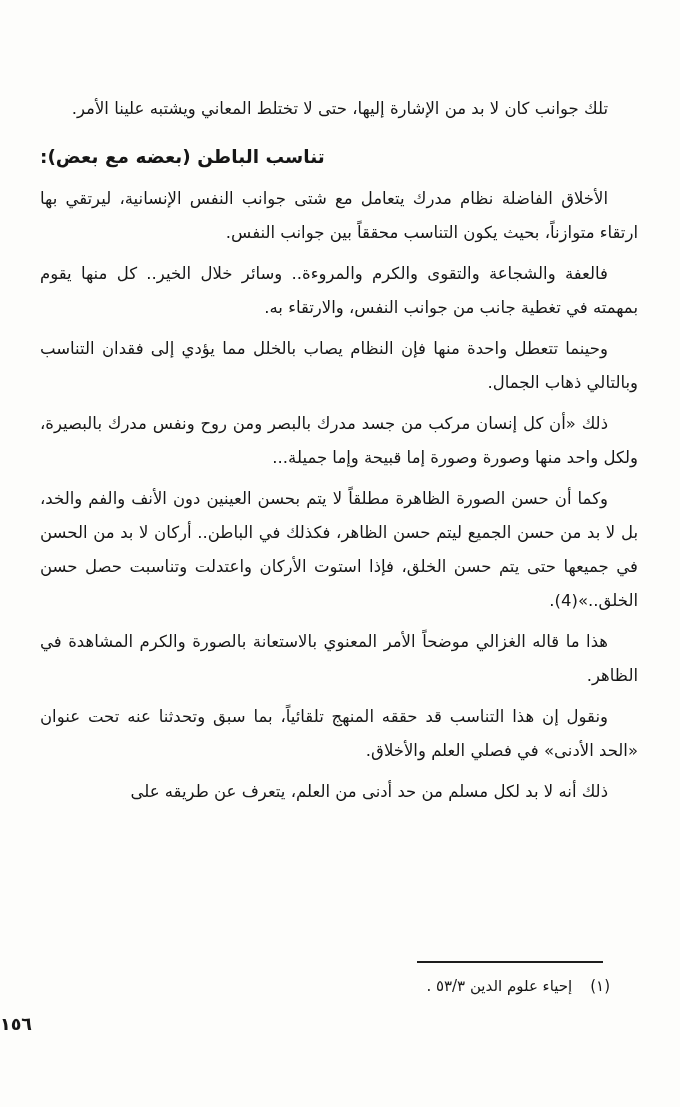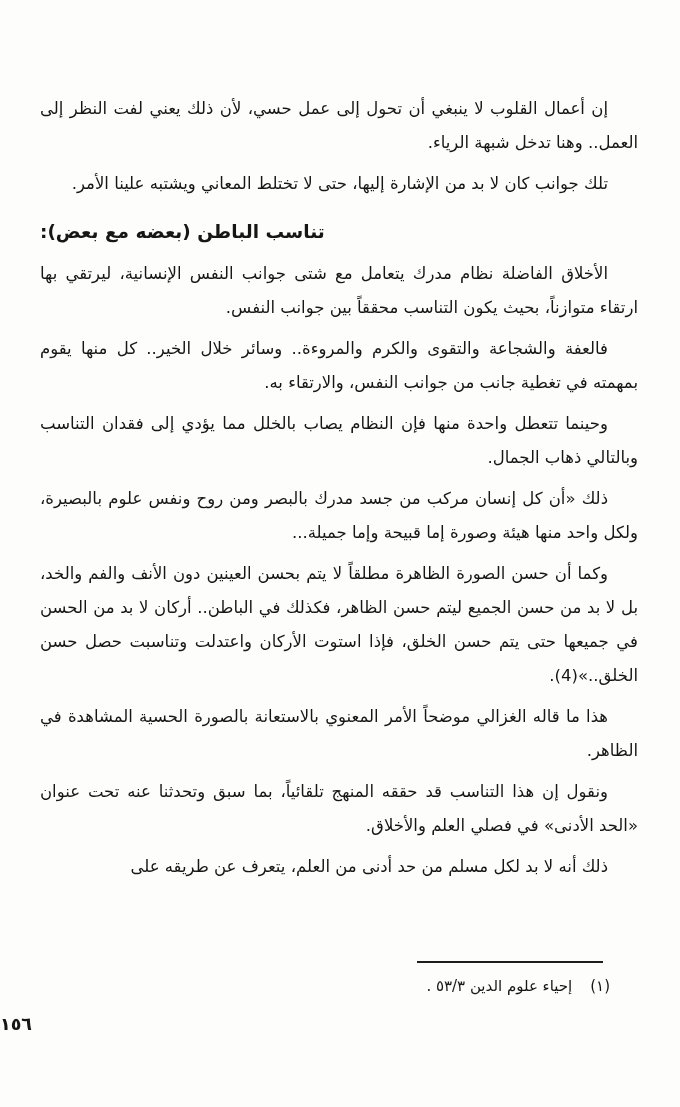--- a/index.html
+++ b/index.html
@@ -73,29 +73,28 @@
     letter-spacing: 4px;
     font-weight: bold;
   }
 </style>
 </head>
 <body>
 
 <div class="scan-page">
 
   <main class="page-text">
-      <p class="paragraph">إن أعمال القلوب لا ينبغي أن تحول إلى عمل حسي، لأن ذلك يعني لفت النظر إلى العمل.. وهنا تدخل شبهة الرياء.</p>
       <p class="paragraph">تلك جوانب كان لا بد من الإشارة إليها، حتى لا تختلط المعاني ويشتبه علينا الأمر.</p>
       <h2 class="heading">تناسب الباطن (بعضه مع بعض):</h2>
       <p class="paragraph">الأخلاق الفاضلة نظام مدرك يتعامل مع شتى جوانب النفس الإنسانية، ليرتقي بها ارتقاء متوازناً، بحيث يكون التناسب محققاً بين جوانب النفس.</p>
       <p class="paragraph">فالعفة والشجاعة والتقوى والكرم والمروءة.. وسائر خلال الخير.. كل منها يقوم بمهمته في تغطية جانب من جوانب النفس، والارتقاء به.</p>
       <p class="paragraph">وحينما تتعطل واحدة منها فإن النظام يصاب بالخلل مما يؤدي إلى فقدان التناسب وبالتالي ذهاب الجمال.</p>
-      <p class="paragraph">ذلك «أن كل إنسان مركب من جسد مدرك بالبصر ومن روح ونفس علوم بالبصيرة، ولكل واحد منها هيئة وصورة إما قبيحة وإما جميلة...</p>
+      <p class="paragraph">ذلك «أن كل إنسان مركب من جسد مدرك بالبصر ومن روح ونفس مدرك بالبصيرة، ولكل واحد منها وصورة وصورة إما قبيحة وإما جميلة...</p>
       <p class="paragraph">وكما أن حسن الصورة الظاهرة مطلقاً لا يتم بحسن العينين دون الأنف والفم والخد، بل لا بد من حسن الجميع ليتم حسن الظاهر، فكذلك في الباطن.. أركان لا بد من الحسن في جميعها حتى يتم حسن الخلق، فإذا استوت الأركان واعتدلت وتناسبت حصل حسن الخلق..»(4).</p>
-      <p class="paragraph">هذا ما قاله الغزالي موضحاً الأمر المعنوي بالاستعانة بالصورة الحسية المشاهدة في الظاهر.</p>
+      <p class="paragraph">هذا ما قاله الغزالي موضحاً الأمر المعنوي بالاستعانة بالصورة والكرم المشاهدة في الظاهر.</p>
       <p class="paragraph">ونقول إن هذا التناسب قد حققه المنهج تلقائياً، بما سبق وتحدثنا عنه تحت عنوان «الحد الأدنى» في فصلي العلم والأخلاق.</p>
       <p class="paragraph">ذلك أنه لا بد لكل مسلم من حد أدنى من العلم، يتعرف عن طريقه على</p>
     </main>
 
   <div class="footnote-divider"></div>
 
   <div class="footnote">
     <span class="marker">(١)</span>
     <span class="src">إحياء علوم الدين ٥٣/٣ .</span>
   </div>

